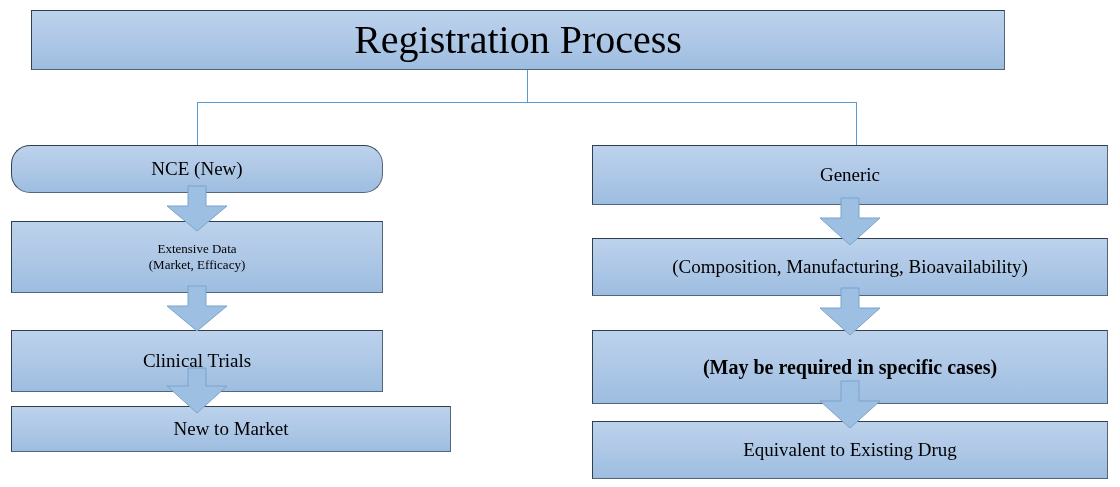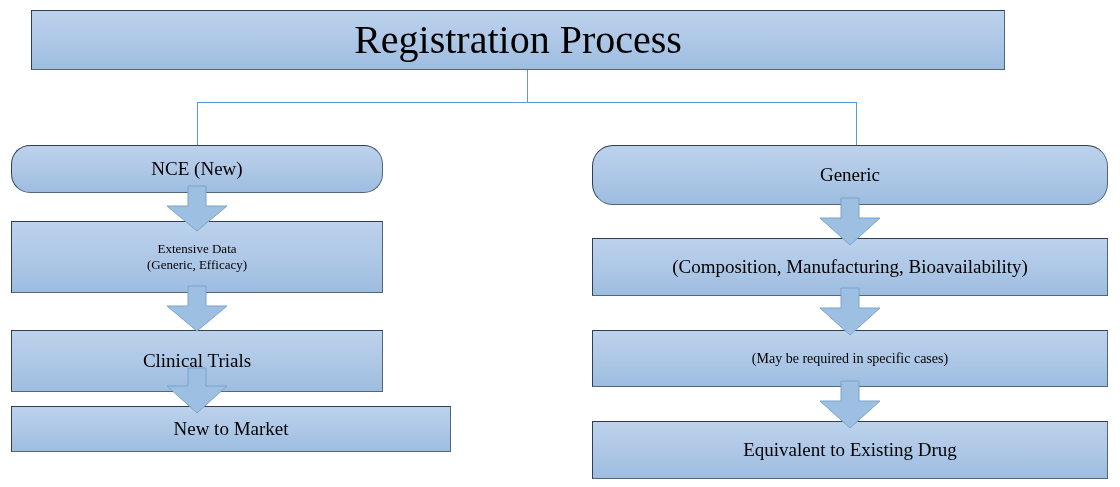--- a/index.html
+++ b/index.html
@@ -84,35 +84,35 @@
     align-items: center;
   }
 
   
   #node-generic {
     left: 592px;
     top: 145px;
     width: 516px;
     height: 60px;
     font-size: 19px;
-    border-radius: 21px;
   }
   #node-bioequiv {
     left: 592px;
     top: 238px;
     width: 516px;
     height: 58px;
     font-size: 19px;
   }
   #node-mayberequired {
     left: 592px;
     top: 330px;
     width: 516px;
-    height: 57px;
-    font-size: 14px;
+    height: 74px;
+    font-size: 20px;
+    font-weight: bold;
   }
   #node-equivalent {
     left: 592px;
     top: 421px;
     width: 516px;
     height: 58px;
     font-size: 19px;
   }
 
   
@@ -166,21 +166,21 @@
 
   <div class="arrow" id="arrow-l1" style="left:166px; top:186px;">
     <svg width="62" height="46" viewBox="0 0 62 46">
       <polygon class="arrow-body" points="22,0 40,0 40,20 61,20 31,45 1,20 22,20"></polygon>
     </svg>
   </div>
 
   <div class="node" id="node-extensive">
     <div class="node-inner">
       <span class="line1">Extensive Data</span>
-      <span class="line2">(Generic, Efficacy)</span>
+      <span class="line2">(Market, Efficacy)</span>
     </div>
   </div>
 
   <div class="arrow" id="arrow-l2" style="left:166px; top:286px;">
     <svg width="62" height="46" viewBox="0 0 62 46">
       <polygon class="arrow-body" points="22,0 40,0 40,20 61,20 31,45 1,20 22,20"></polygon>
     </svg>
   </div>
 
   <div class="node" id="node-clinical">

